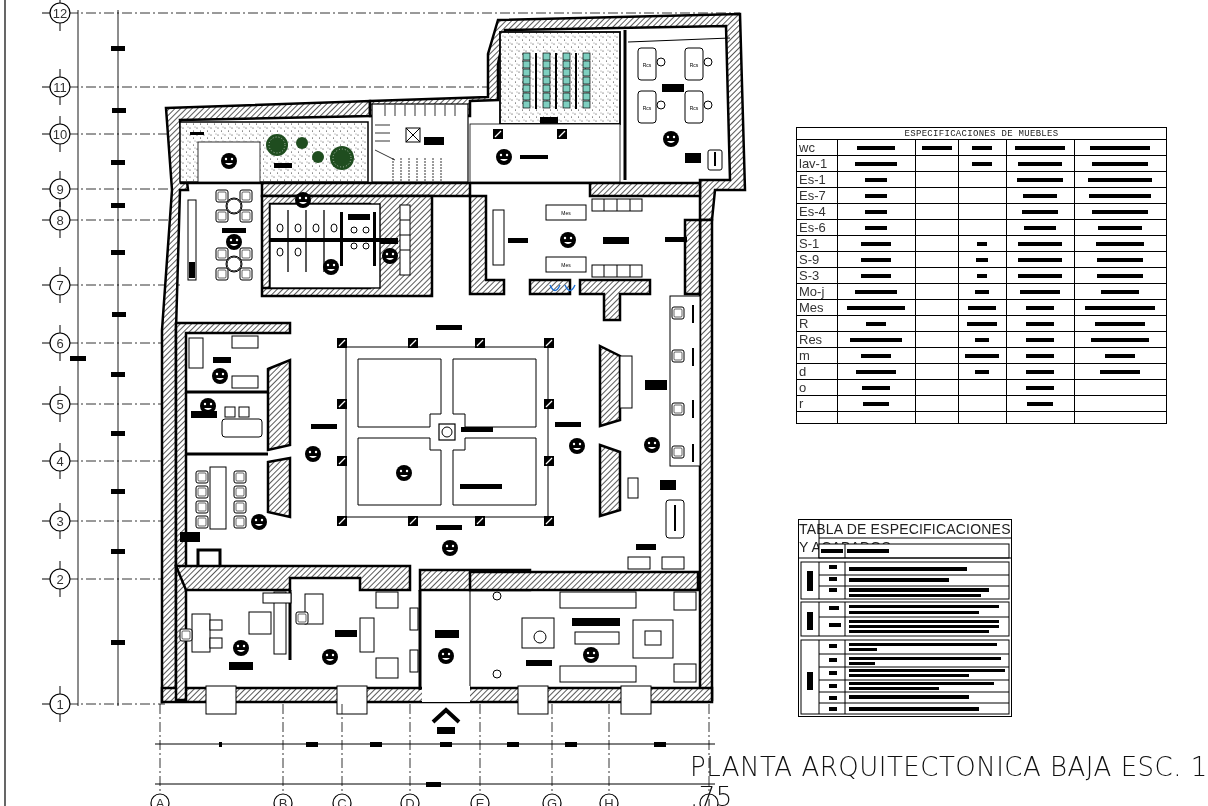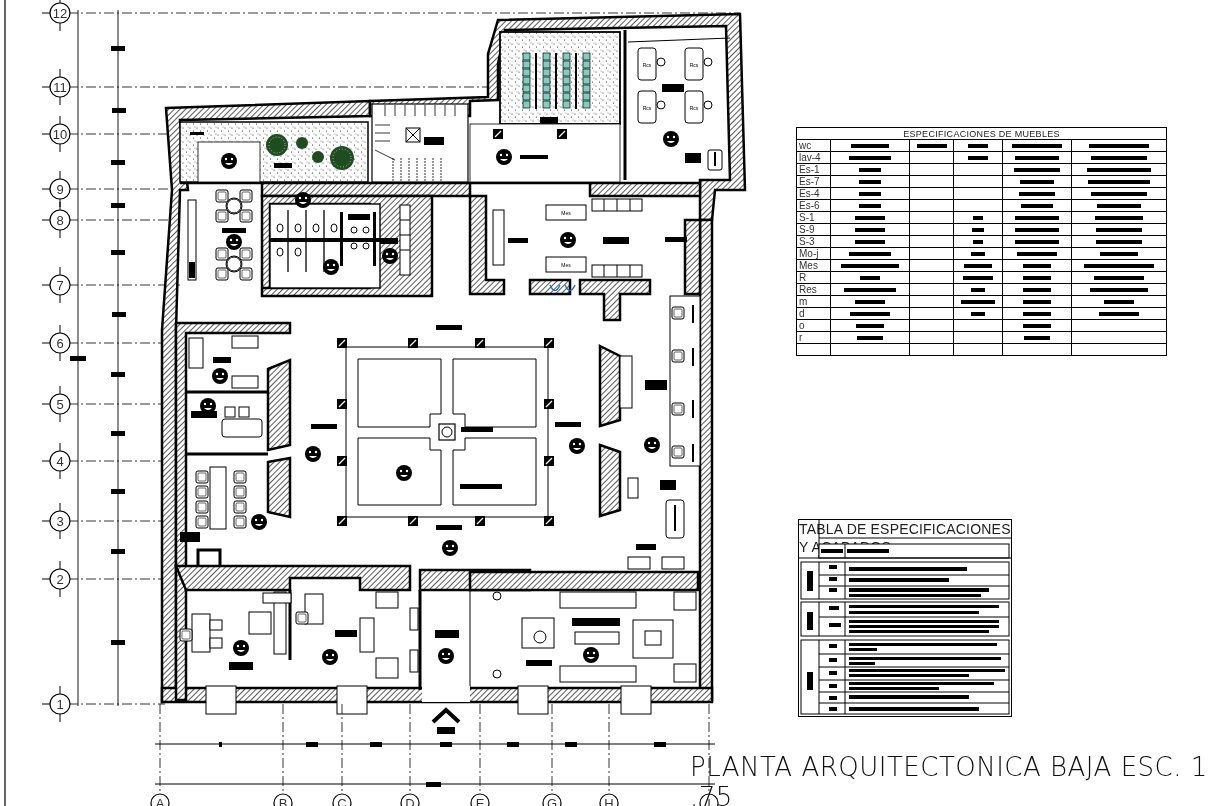--- a/index.html
+++ b/index.html
@@ -9,22 +9,22 @@
   .grid-bubble{fill:#fff;stroke:#000;stroke-width:1.2;}
   .bubble-txt{font-size:13px;fill:#333;text-anchor:middle;dominant-baseline:central;}
   .dashdot{stroke:#000;stroke-width:0.8;stroke-dasharray:10 3 2 3;fill:none;}
   .wall{fill:url(#hatch);stroke:#000;stroke-width:2.5;}
   .thin{fill:none;stroke:#000;stroke-width:1;}
   .furn{fill:#fff;stroke:#000;stroke-width:1;}
   .blk{fill:#000;}
   
   .spec-table{position:absolute;left:796px;top:127px;width:371px;border-collapse:collapse;font-size:9px;}
   .spec-table td,.spec-table th{border:1px solid #000;height:11px;padding:0 2px;text-align:center;font-weight:normal;font-style:italic;color:#222;}
-  .spec-table .caption-row th{font-style:normal;font-size:9px;letter-spacing:0.3px;}
-  .spec-table td.key{text-align:left;font-style:normal;font-size:10px;color:#333;}
+  .spec-table .caption-row th{font-style:normal;font-size:9px;letter-spacing:0.3px;font-family:Liberation Mono, monospace;}
+  .spec-table td.key{text-align:left;font-style:normal;font-size:13px;color:#333;}
   .bar{display:inline-block;height:4px;background:#000;vertical-align:middle;}
   .finish-table{position:absolute;left:798px;top:519px;width:212px;height:196px;border:1px solid #000;}
   .finish-title{position:absolute;left:0;right:0;top:0;height:18px;font-size:14px;text-align:left;line-height:18px;color:#222;letter-spacing:0.2px;}
   .plan-title{position:absolute;left:690px;top:752px;font-size:26px;letter-spacing:0.5px;color:#111;font-family:"DejaVu Sans",sans-serif;font-weight:200;}
 </style>
 </head>
 <body>
 
 <svg class="abs" style="left:0;top:0" width="780" height="806" viewBox="0 0 780 806">
   <defs>
@@ -570,21 +570,21 @@
     <tbody id="spec-body">
       <tr>
         <td class="key">wc</td>
         <td><span class="bar" style="width: 38px;"></span></td>
         <td><span class="bar" style="width: 30px;"></span></td>
         <td><span class="bar" style="width: 20px;"></span></td>
         <td><span class="bar" style="width: 50px;"></span></td>
         <td><span class="bar" style="width: 60px;"></span></td>
       </tr>
       <tr>
-        <td class="key">lav-4</td>
+        <td class="key">lav-1</td>
         <td><span class="bar" style="width: 42px;"></span></td>
         <td></td>
         <td><span class="bar" style="width: 20px;"></span></td>
         <td><span class="bar" style="width: 44px;"></span></td>
         <td><span class="bar" style="width: 56px;"></span></td>
       </tr>
       <tr>
         <td class="key">Es-1</td>
         <td><span class="bar" style="width: 22px;"></span></td>
         <td></td>

